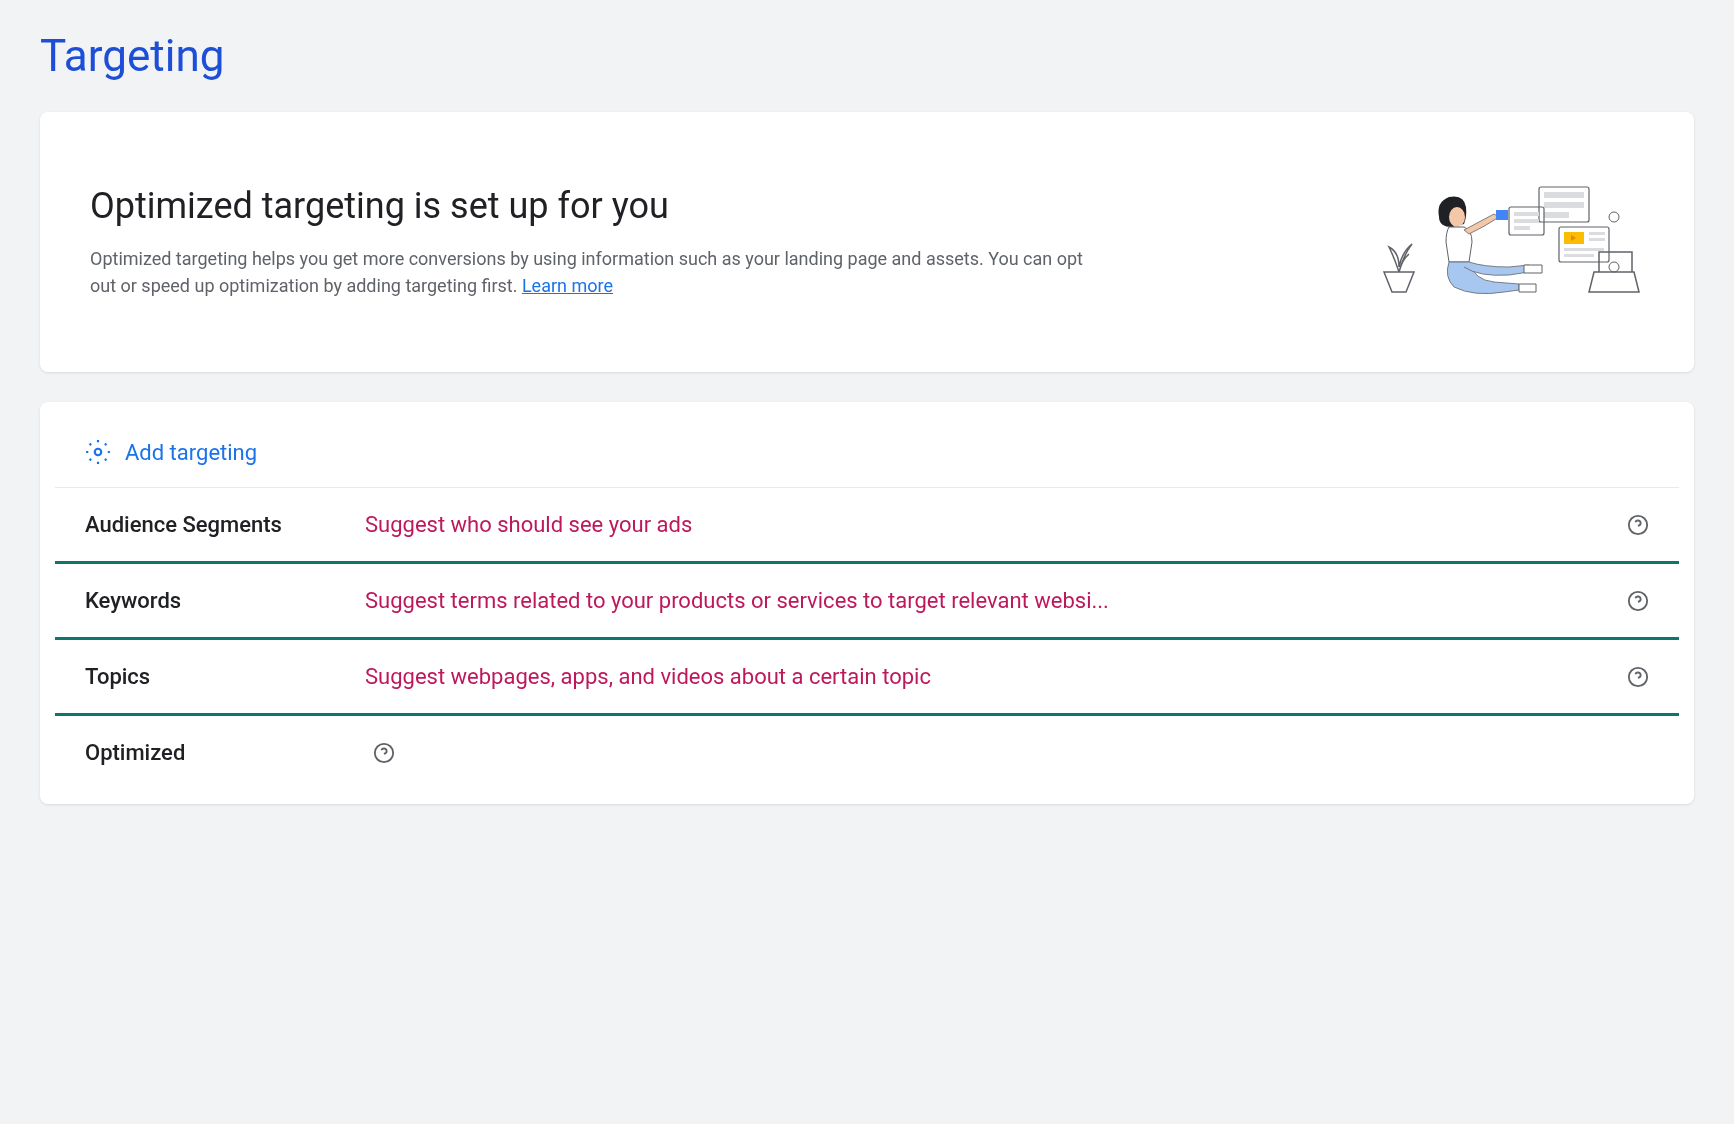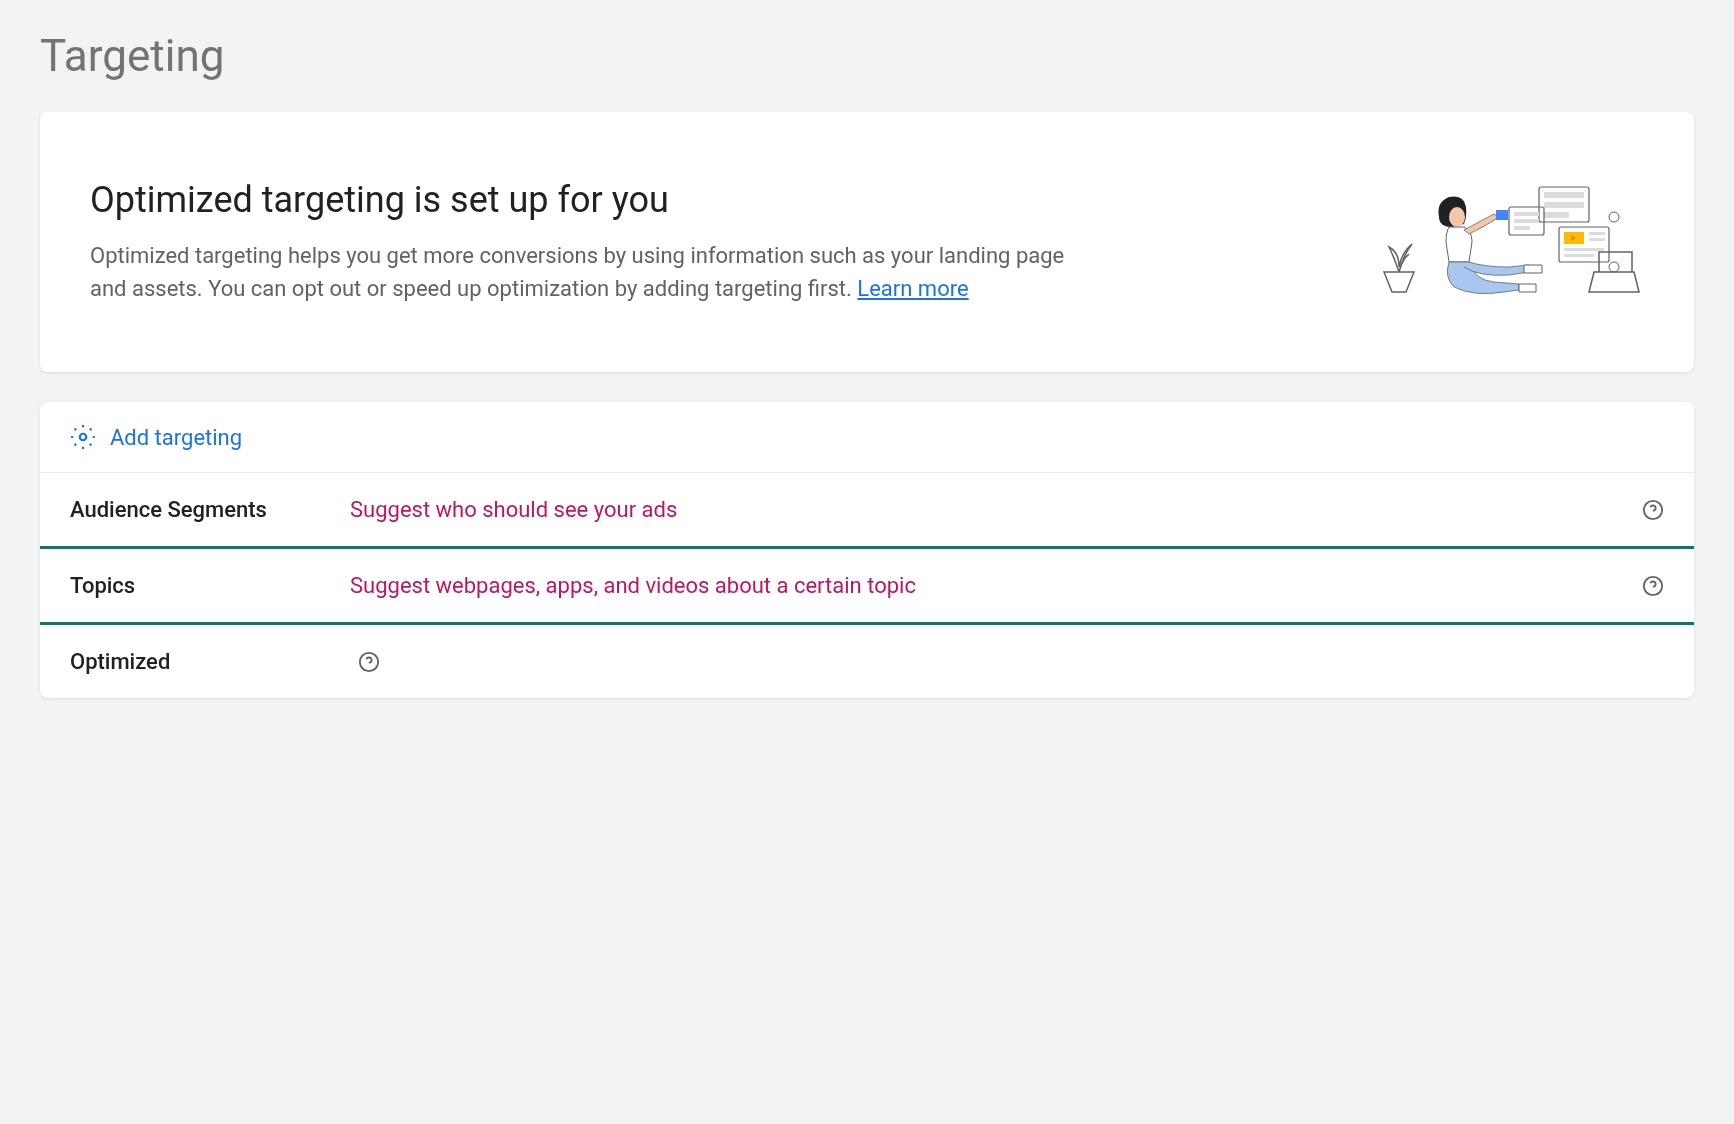--- a/index.html
+++ b/index.html
@@ -9,21 +9,21 @@
     }
     body {
       font-family: 'Google Sans', Roboto, Arial, sans-serif;
       background-color: #f1f3f4;
       padding: 30px 40px;
       color: #202124;
     }
     .page-title {
       font-size: 44px;
       font-weight: 400;
-      color: #737373;
+      color: #1d4ed8;
       margin-bottom: 30px;
     }
     .card {
       background: #ffffff;
       border-radius: 8px;
       box-shadow: 0 1px 3px rgba(0,0,0,0.1);
       margin-bottom: 30px;
     }
     .hero-card {
       padding: 60px 50px;
@@ -36,35 +36,35 @@
       flex: 1;
       max-width: 1000px;
     }
     .hero-title {
       font-size: 36px;
       font-weight: 400;
       color: #202124;
       margin-bottom: 18px;
     }
     .hero-description {
-      font-size: 22px;
+      font-size: 18px;
       color: #5f6368;
       line-height: 1.5;
     }
     .hero-description a {
       color: #1a73e8;
       text-decoration: underline;
     }
     .hero-illustration {
       flex-shrink: 0;
       width: 280px;
       height: 140px;
     }
     .targeting-card {
-      padding: 0;
+      padding: 15px;
     }
     .targeting-header {
       display: flex;
       align-items: center;
       gap: 14px;
       padding: 22px 30px;
       border-bottom: 1px solid #e8eaed;
     }
     .gear-icon {
       width: 26px;
@@ -189,20 +189,30 @@
     <div class="row-description">Suggest who should see your ads</div>
     <span class="help-icon">
       <svg viewBox="0 0 24 24" fill="none" stroke="currentColor" stroke-width="2">
           <circle cx="12" cy="12" r="10"></circle>
           <path d="M9.1 9a3 3 0 015.8 1c0 2-3 3-3 3M12 17h.01"></path>
         </svg>
     </span>
   </div>
 
 
+  <div class="targeting-row">
+    <div class="row-label">Keywords</div>
+    <div class="row-description">Suggest terms related to your products or services to target relevant websi...</div>
+    <span class="help-icon">
+      <svg viewBox="0 0 24 24" fill="none" stroke="currentColor" stroke-width="2">
+          <circle cx="12" cy="12" r="10"></circle>
+          <path d="M9.1 9a3 3 0 015.8 1c0 2-3 3-3 3M12 17h.01"></path>
+        </svg>
+    </span>
+  </div>
 
   <div class="targeting-row">
     <div class="row-label">Topics</div>
     <div class="row-description">Suggest webpages, apps, and videos about a certain topic</div>
     <span class="help-icon">
       <svg viewBox="0 0 24 24" fill="none" stroke="currentColor" stroke-width="2">
           <circle cx="12" cy="12" r="10"></circle>
           <path d="M9.1 9a3 3 0 015.8 1c0 2-3 3-3 3M12 17h.01"></path>
         </svg>
     </span>

